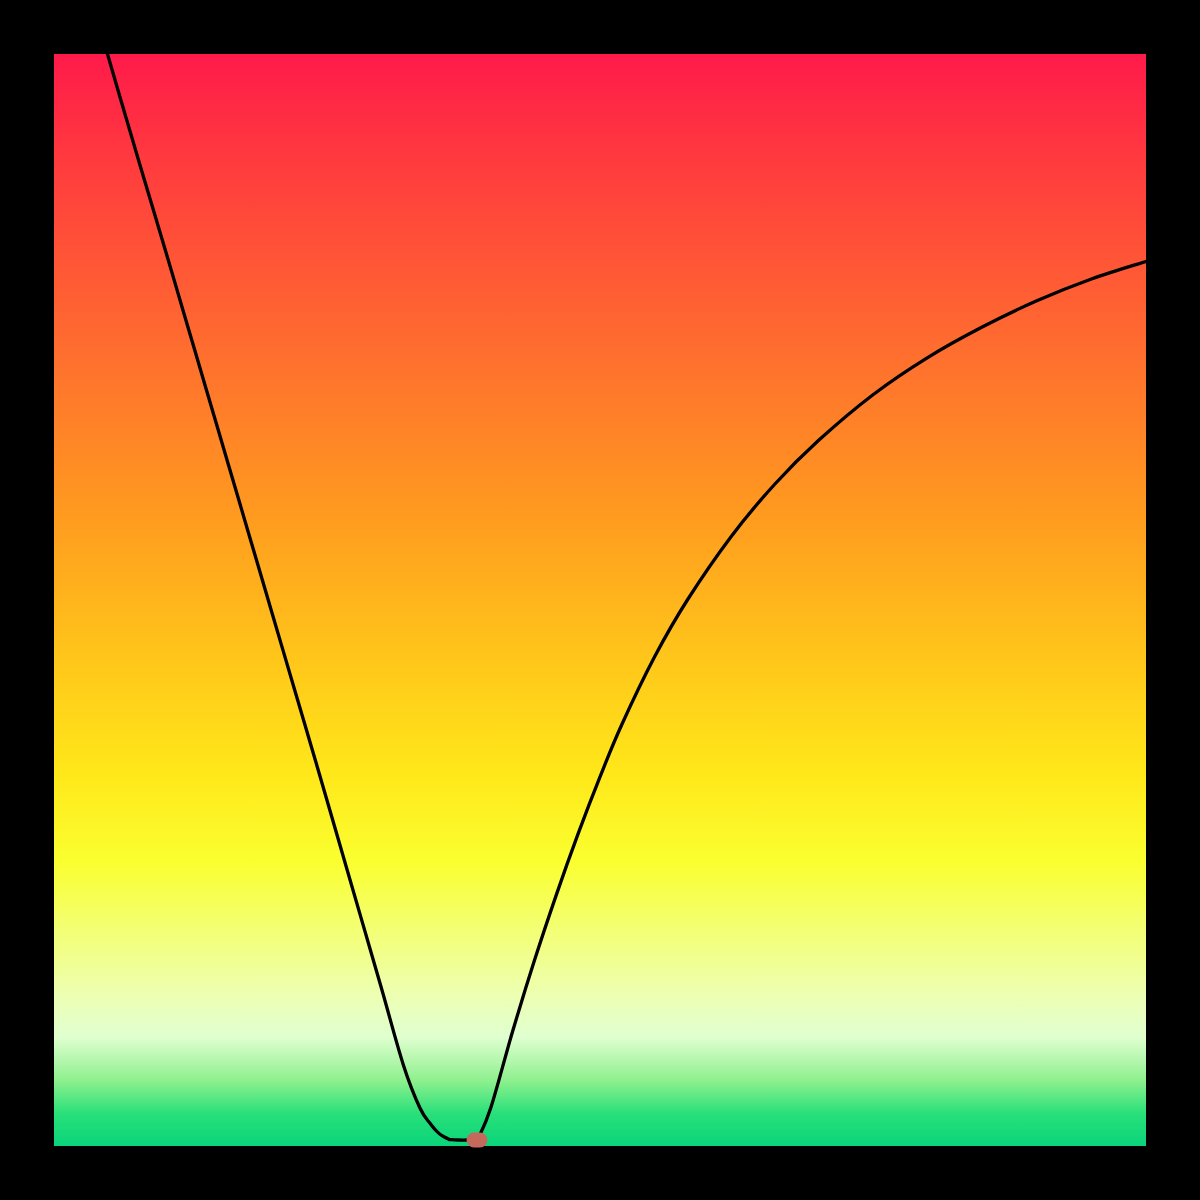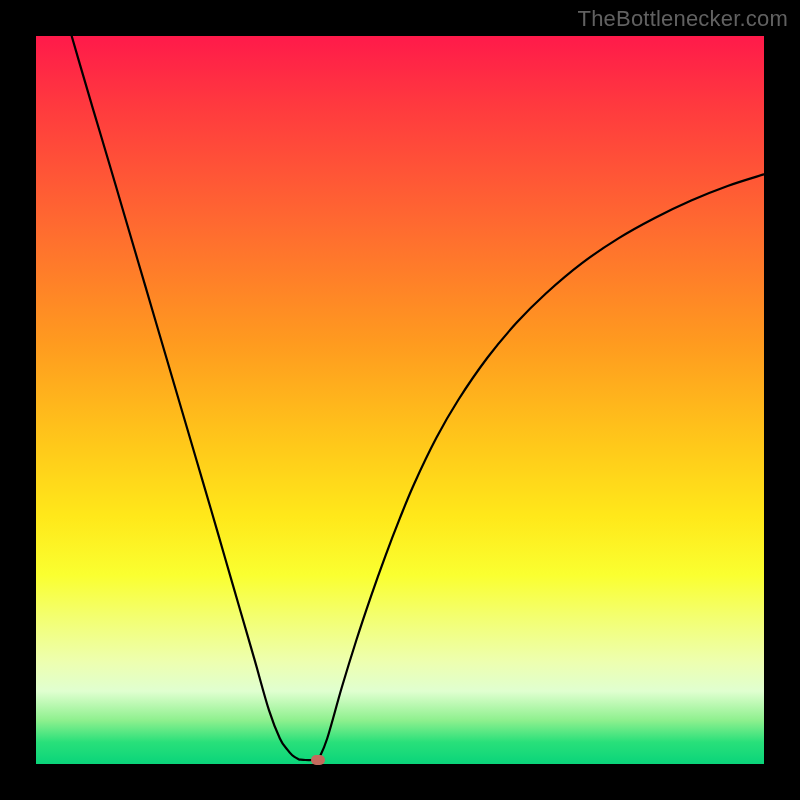--- a/index.html
+++ b/index.html
@@ -66,21 +66,20 @@
     border-radius: 5px;
     background: #c46a5d;
     transform: translate(-50%, -50%);
   }
 </style>
 </head>
 <body>
 
 <div class="frame">
 
-  <div class="attribution">TheBottlenecker.com</div>
 
   <div class="plot">
     <svg class="overlay" viewBox="0 0 728 728" preserveAspectRatio="none">
       <path id="curve-path" fill="none" stroke="#000000" stroke-width="2.2" stroke-linejoin="round" stroke-linecap="round" d="M 35.67 0.00 C 37.11 4.98, 39.62 13.77, 43.68 27.66 C 47.74 41.55, 53.00 59.48, 58.24 77.17 C 63.48 94.86, 67.56 108.25, 72.80 125.94 C 78.04 143.63, 82.12 157.63, 87.36 175.45 C 92.60 193.27, 96.68 207.13, 101.92 224.95 C 107.16 242.77, 111.24 256.63, 116.48 274.46 C 121.72 292.28, 125.80 306.14, 131.04 323.96 C 136.28 341.78, 140.36 355.64, 145.60 373.46 C 150.84 391.29, 154.92 405.15, 160.16 422.97 C 165.40 440.79, 169.48 454.52, 174.72 472.47 C 179.96 490.42, 184.04 504.62, 189.28 522.70 C 194.52 540.79, 198.60 554.85, 203.84 572.94 C 209.08 591.02, 213.16 604.95, 218.40 623.17 C 223.64 641.38, 228.37 659.84, 232.96 674.13 C 237.55 688.41, 240.60 695.44, 243.88 702.52 C 247.16 709.60, 248.93 710.43, 251.16 713.44 C 253.39 716.45, 254.55 717.69, 256.26 719.26 C 257.96 720.84, 259.31 721.39, 260.62 722.18 C 261.93 722.96, 263.01 723.37, 263.54 723.63 C 264.06 723.89, 262.49 723.57, 263.54 723.63 C 264.58 723.70, 267.00 723.93, 269.36 724.00 C 271.72 724.06, 274.28 724.06, 276.64 724.00 C 279.00 723.93, 281.42 723.70, 282.46 723.63 C 283.51 723.57, 280.89 727.43, 282.46 723.63 C 284.04 719.83, 287.01 715.49, 291.20 702.52 C 295.39 689.55, 300.52 669.25, 305.76 651.56 C 311.00 633.87, 315.08 620.62, 320.32 604.24 C 325.56 587.86, 329.64 575.76, 334.88 560.56 C 340.12 545.36, 344.20 533.94, 349.44 519.79 C 354.68 505.64, 358.76 495.04, 364.00 481.94 C 369.24 468.83, 372.01 461.41, 378.56 446.99 C 385.11 432.58, 392.54 416.79, 400.40 401.86 C 408.26 386.92, 413.07 378.41, 422.24 364.00 C 431.41 349.59, 440.88 335.67, 451.36 321.78 C 461.84 307.89, 470.00 298.36, 480.48 286.83 C 490.96 275.30, 497.81 268.46, 509.60 257.71 C 521.39 246.97, 532.90 237.10, 546.00 227.14 C 559.10 217.18, 569.30 210.51, 582.40 202.38 C 595.50 194.26, 605.70 188.81, 618.80 182.00 C 631.90 175.19, 642.10 170.29, 655.20 164.53 C 668.30 158.76, 678.50 154.69, 691.60 149.97 C 704.70 145.25, 721.45 140.42, 728.00 138.32"></path>
     </svg>
     <div id="marker" class="marker" style="left: 282.464px; top: 723.632px; background: rgb(196, 106, 93);"></div>
   </div>
 
 </div>
 

